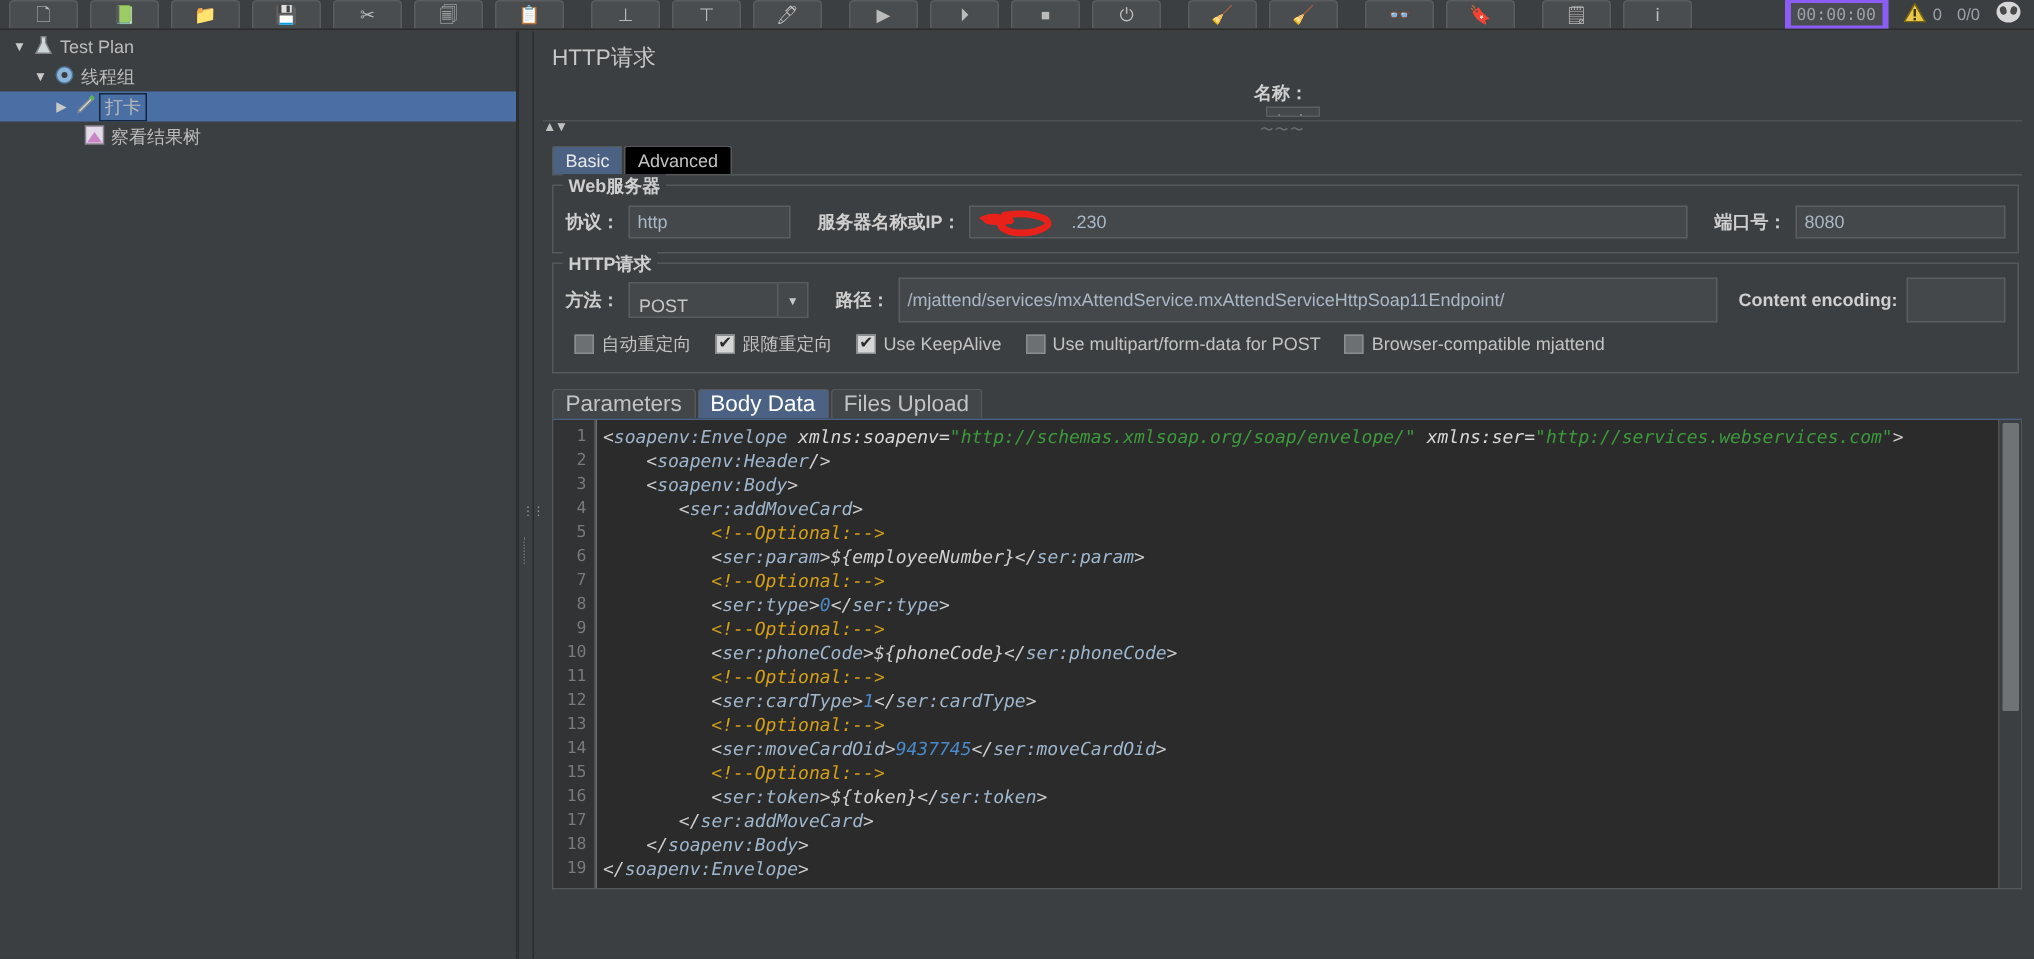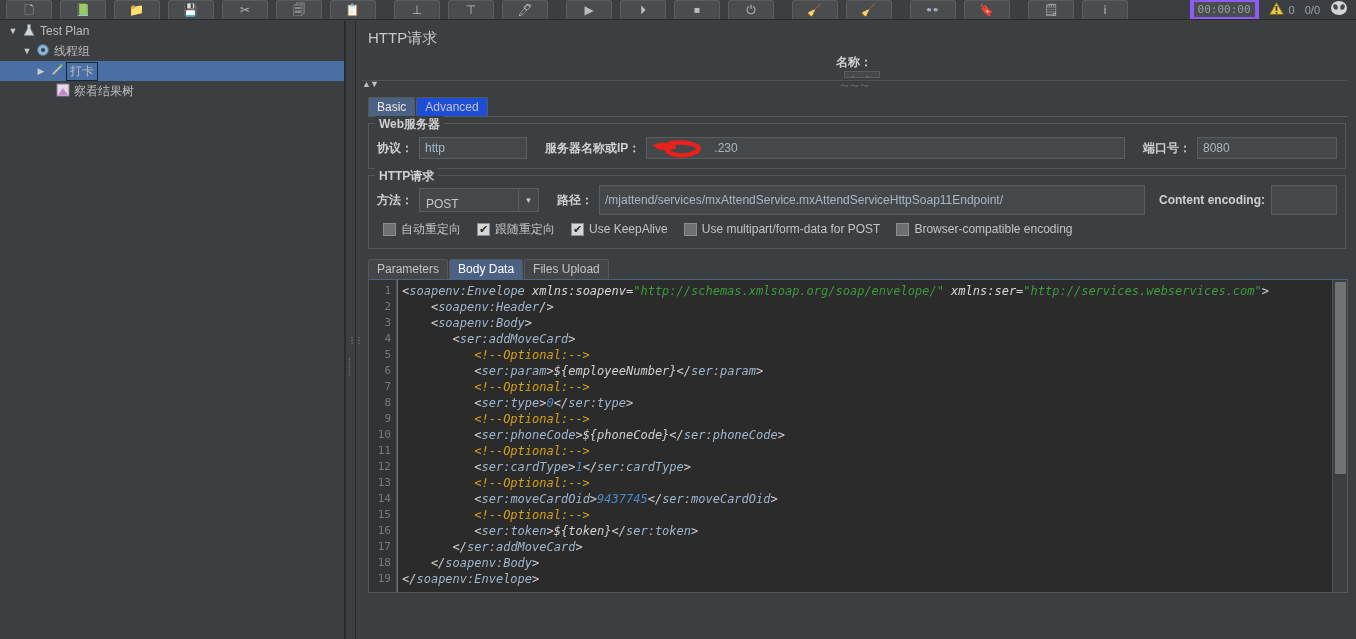--- a/index.html
+++ b/index.html
@@ -115,21 +115,21 @@
   }
   .collapse-bar .dots {
     position: absolute; left: 50%; top: -1px; transform: translateX(-50%);
     color: #6e7174; font-size: 9px; letter-spacing: 1px;
   }
 
   
   .tabstrip { display: flex; align-items: flex-end; height: 21px; padding-left: 10px; margin-top: 2px; }
   .tab {
     height: 19px; line-height: 18px; padding: 0 8px; font-size: 12px;
-    color: #c3c3c3; background: #1d4ed8; border: 1px solid #555859; border-bottom: none;
+    color: #c3c3c3; background: #000000; border: 1px solid #555859; border-bottom: none;
     border-radius: 2px 2px 0 0; margin-right: 1px;
   }
   .tab.active { background: #4c6285; color: #e8e8e8; }
   .tab-underline { height: 1px; background: #555859; margin: 0 8px 0 10px; }
 
   
   .group {
     margin: 6px 10px 0 10px; border: 1px solid #555859; position: relative;
     padding: 12px 8px 8px 8px;
   }
@@ -161,21 +161,21 @@
     width: 13px; height: 13px; background: #6d7073; border: 1px solid #8b8e90;
     margin-right: 5px; display:flex; align-items:center; justify-content:center;
     color: #2b2b2b; font-size: 11px; line-height: 1; flex:0 0 auto;
   }
   .cbox.checked { background: #d6d6d6; color: #2b2b2b; }
   .cblabel { color: #c3c3c3; font-size: 12px; }
 
   
   .subtabs { display: flex; align-items: flex-end; height: 22px; margin-top: 8px; padding-left: 10px; }
   .subtab {
-    height: 20px; line-height: 19px; padding: 0 8px; font-size: 12px;
+    height: 20px; line-height: 19px; padding: 0 8px; font-size: 15px;
     color: #c3c3c3; background: #434648; border: 1px solid #555859; border-bottom: none;
     border-radius: 3px 3px 0 0; margin-right: 1px;
   }
   .subtab.active { background: #4c6285; color: #ffffff; }
 
   
   .editor-wrap {
     margin: 0 8px 0 10px; height: 314px; position: relative;
     background: #2b2b2b; border: 1px solid #555859; border-top: 1px solid #4c6285;
     display: flex; overflow: hidden;
@@ -414,21 +414,21 @@
           <div class="cbitem">
             <span class="cbox checked">✔</span>
             <span class="cblabel">Use KeepAlive</span>
           </div>
           <div class="cbitem">
             <span class="cbox"></span>
             <span class="cblabel">Use multipart/form-data for POST</span>
           </div>
           <div class="cbitem">
             <span class="cbox"></span>
-            <span class="cblabel">Browser-compatible encoding</span>
+            <span class="cblabel">Browser-compatible mjattend</span>
           </div>
         </div>
     </div>
 
     <div class="subtabs" id="sub-tabs">
         <div class="subtab">Parameters</div>
         <div class="subtab active">Body Data</div>
         <div class="subtab">Files Upload</div>
       </div>
 

